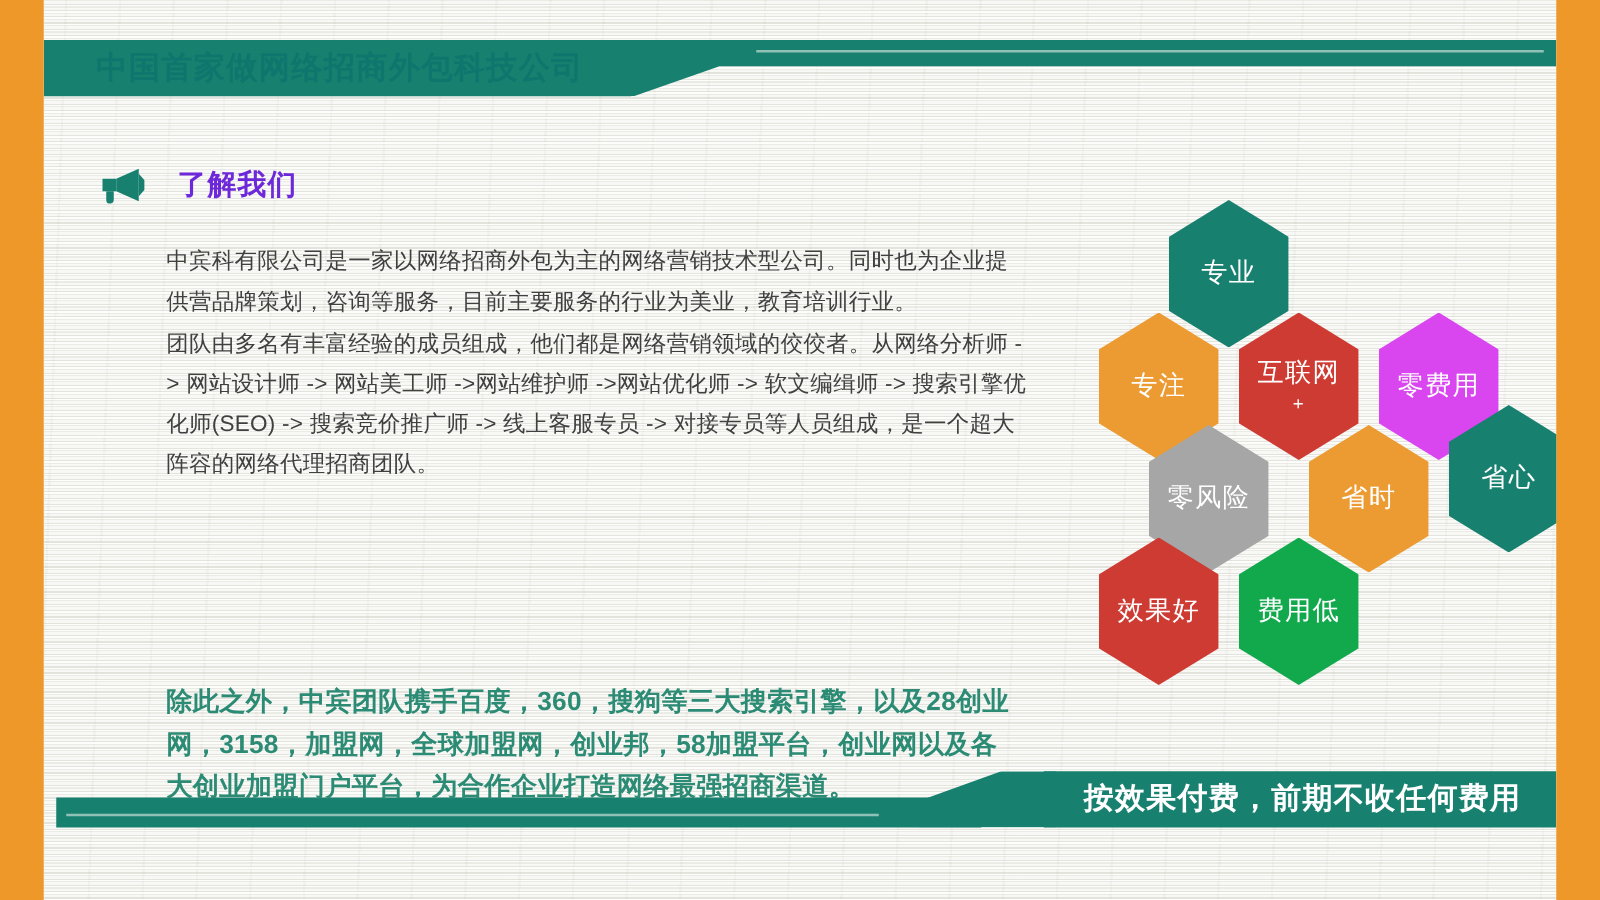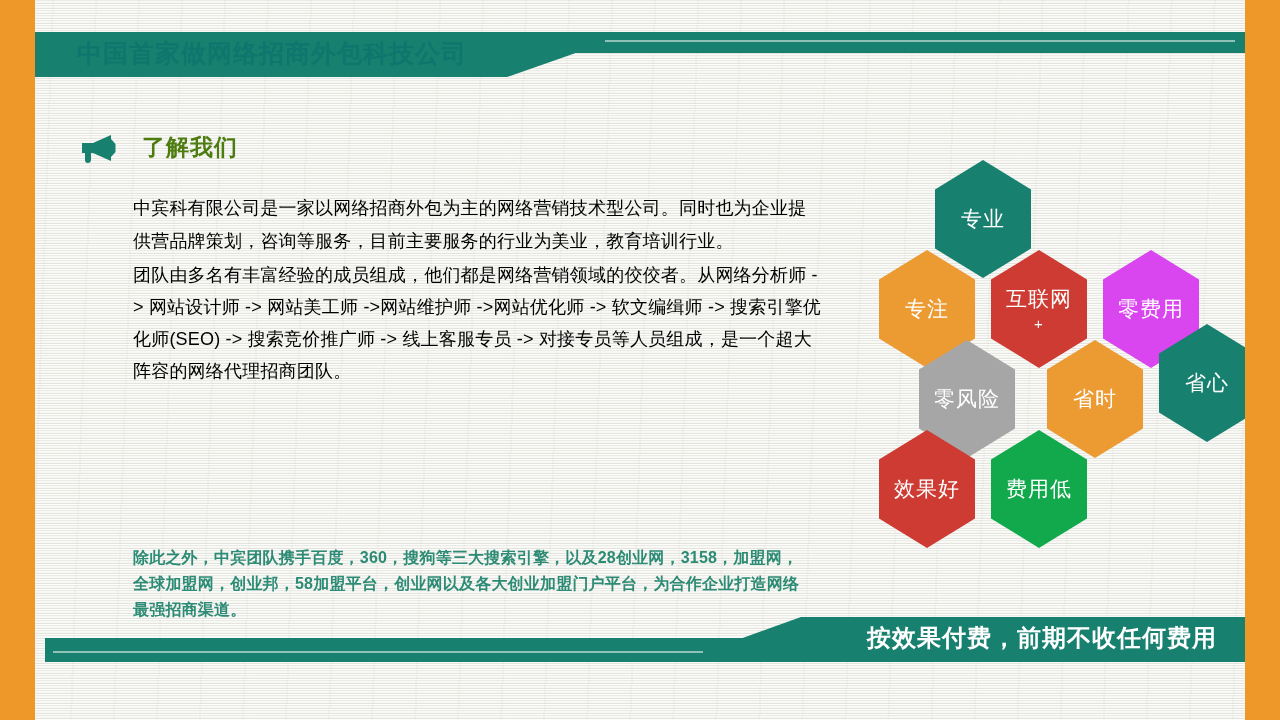--- a/index.html
+++ b/index.html
@@ -152,21 +152,21 @@
     top: 132px;
     display: flex;
     align-items: center;
     gap: 22px;
     z-index: 5;
   }
   #megaphone-icon { display: block; }
   #section-title {
     font-size: 23px;
     font-weight: bold;
-    color: #4d7c0f;
+    color: #6d28d9;
     letter-spacing: 1px;
   }
 
   
   #copy {
     position: absolute;
     left: 98px;
     top: 192px;
     width: 690px;
     z-index: 5;
@@ -174,31 +174,31 @@
   .lead {
     font-size: 17.5px;
     font-weight: bold;
     color: #2C8B74;
     line-height: 1.5;
     margin-bottom: 26px;
     letter-spacing: 0.2px;
   }
   .para {
     font-size: 18px;
-    color: #000000;
+    color: #404040;
     line-height: 1.85;
     letter-spacing: 0.2px;
   }
   .para.tight { line-height: 1.78; }
   #closing {
     position: absolute;
     left: 98px;
     top: 545px;
     width: 680px;
-    font-size: 16px;
+    font-size: 21px;
     font-weight: bold;
     color: #2C8B74;
     line-height: 1.62;
     letter-spacing: 0.2px;
     z-index: 5;
   }
 
   
   #hex-cluster {
     position: absolute;

